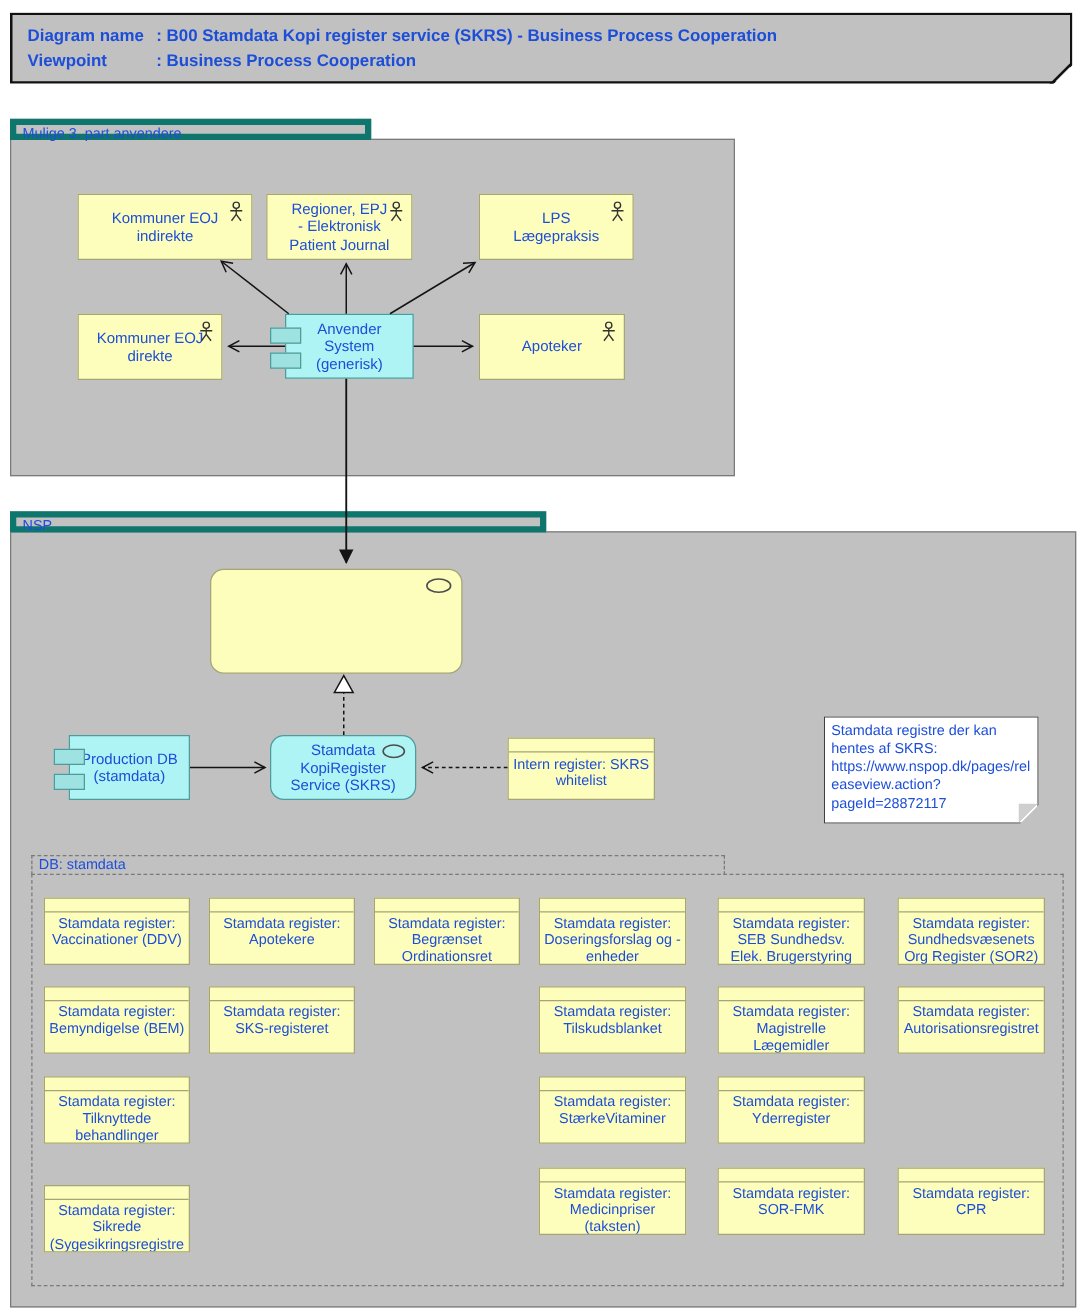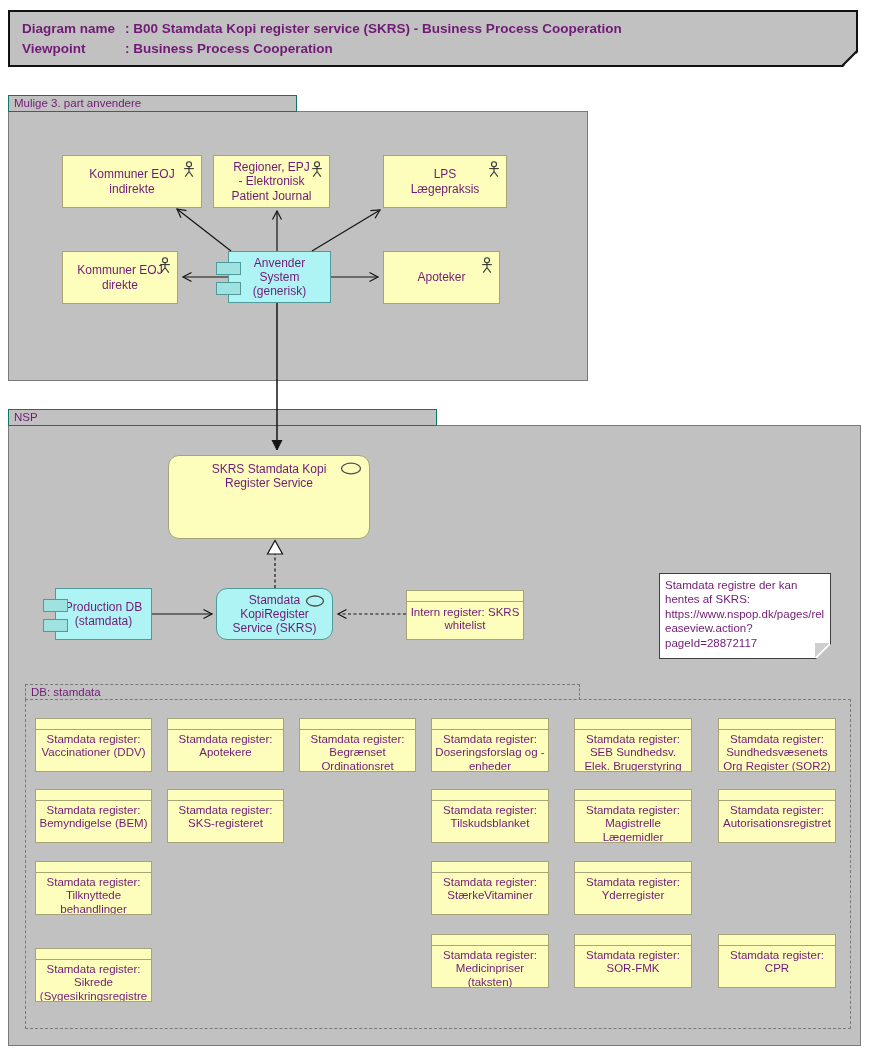--- a/index.html
+++ b/index.html
@@ -1,30 +1,30 @@
 <!DOCTYPE html>
 <html><head>
 <meta charset="utf-8">
 <style>
   html,body{margin:0;padding:0;background:#ffffff;}
   .canvas{position:relative;width:873px;height:1053px;background:#ffffff;
-          font-family:"Liberation Sans",sans-serif;color:#701a75;overflow:hidden;}
+          font-family:"Liberation Sans",sans-serif;color:#1d4ed8;overflow:hidden;}
   .canvas *{box-sizing:border-box;}
 
   
   .title-block{position:absolute;left:8px;top:10px;width:850px;height:57px;
     background:#c1c1c1;border:2px solid #111;
     clip-path:polygon(0 0,100% 0,100% calc(100% - 15px),calc(100% - 15px) 100%,0 100%);
     padding:7px 0 0 12px;font-weight:bold;font-size:13.5px;line-height:20px;}
   .title-row .tlabel{display:inline-block;width:103px;}
   .title-fold{position:absolute;right:-4px;bottom:4px;width:24px;height:2px;
     background:#111;transform:rotate(-45deg);}
 
   
-  .group-tab{position:absolute;background:#c1c1c1;border:1px solid #0f766e;
+  .group-tab{position:absolute;background:#c1c1c1;border:5px solid #0f766e;
     font-size:11.5px;padding:1px 5px;height:17px;}
   .group-body{position:absolute;background:#c1c1c1;border:1px solid #7a7a7a;}
   .dashed .group-tabd{position:absolute;border:1px dashed #7a7a7a;border-bottom:none;
     font-size:11.5px;padding:1px 5px;height:16px;}
   .group-bodyd{position:absolute;border:1px dashed #7a7a7a;background:transparent;}
 
   
   .node{position:absolute;display:flex;align-items:center;justify-content:center;
     text-align:center;font-size:12px;line-height:1.18;overflow:hidden;padding:2px 6px;}
   .yellow{background:#fdfdbc;border:1px solid #a5a577;}
@@ -144,21 +144,20 @@
             <line x1="6" y1="10.5" x2="9.8" y2="15.6"></line>
           </g>
         </svg></span>
     <span class="lbl">Apoteker</span>
   </div>
 
   <div class="node yellow rounded top-text" style="left:168px;top:455px;width:202px;height:84px;">
     <span class="oval-icon"><svg width="22" height="13">
           <ellipse cx="11" cy="6.5" rx="9.5" ry="5.3" fill="none" stroke="#4d4d4d" stroke-width="1.3"></ellipse>
         </svg></span>
-    <span class="lbl" style="padding:0 14px;">SKRS Stamdata Kopi Register Service</span>
   </div>
 
   <div class="node cyan" style="left:55px;top:588px;width:97px;height:52px;overflow:visible;">
     <i class="chip c1"></i>
     <i class="chip c2"></i>
     <span class="lbl">Production DB (stamdata)</span>
   </div>
 
   <div class="node cyan rounded" style="left:216px;top:588px;width:117px;height:52px;">
     <span class="oval-icon"><svg width="20" height="12">

